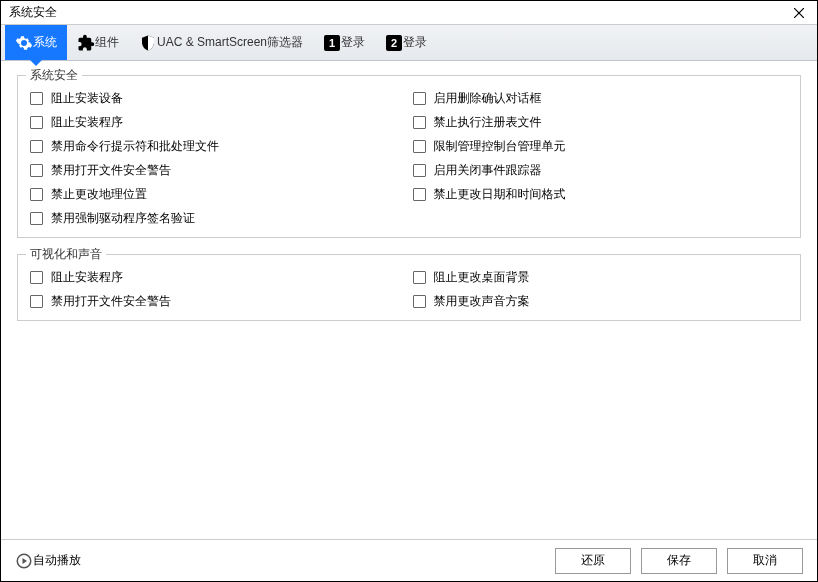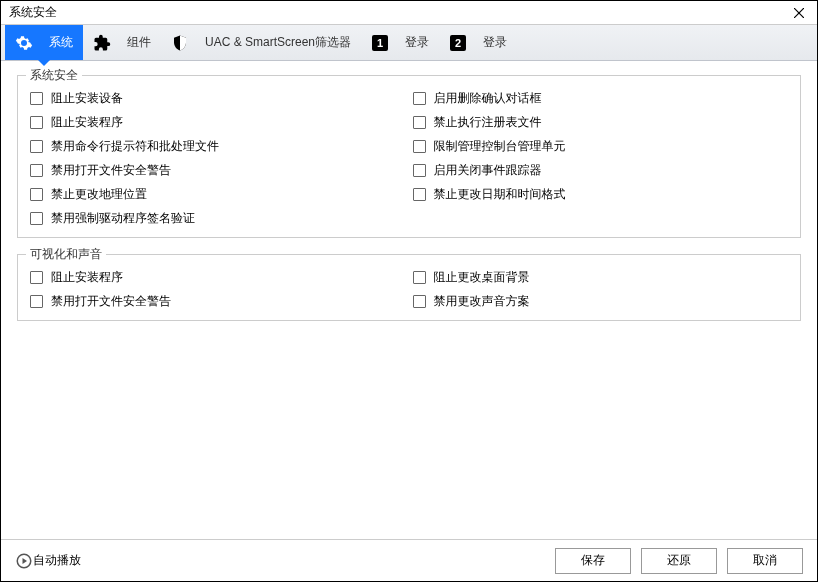--- a/index.html
+++ b/index.html
@@ -34,21 +34,21 @@
       height: 36px;
       display: flex;
       align-items: stretch;
       background: linear-gradient(to bottom, #f0f2f5 0%, #e6e9ed 100%);
       border-bottom: 1px solid #c0c4cc;
       padding-left: 4px;
     }
     .tab {
       display: flex;
       align-items: center;
-      gap: 16px;
+      gap: 0;
       padding: 0 10px;
       cursor: pointer;
       position: relative;
       color: #333;
     }
     .tab.active {
       background: #1677ff;
       color: #fff;
     }
     .tab.active::after {
@@ -278,16 +278,16 @@
   <div class="footer-left">
     <span class="footer-left-icon">
       <svg viewBox="0 0 24 24" width="18" height="18">
           <circle cx="12" cy="12" r="9" fill="none" stroke="#555" stroke-width="2"></circle>
           <path fill="#555" d="M10 8l6 4-6 4z"></path>
         </svg>
     </span>
     <span>自动播放</span>
   </div>
   <div class="footer-spacer"></div>
+  <button class="btn">还原</button>
   <button class="btn">保存</button>
-  <button class="btn">还原</button>
   <button class="btn">取消</button>
 </div>
 
 </body></html>

